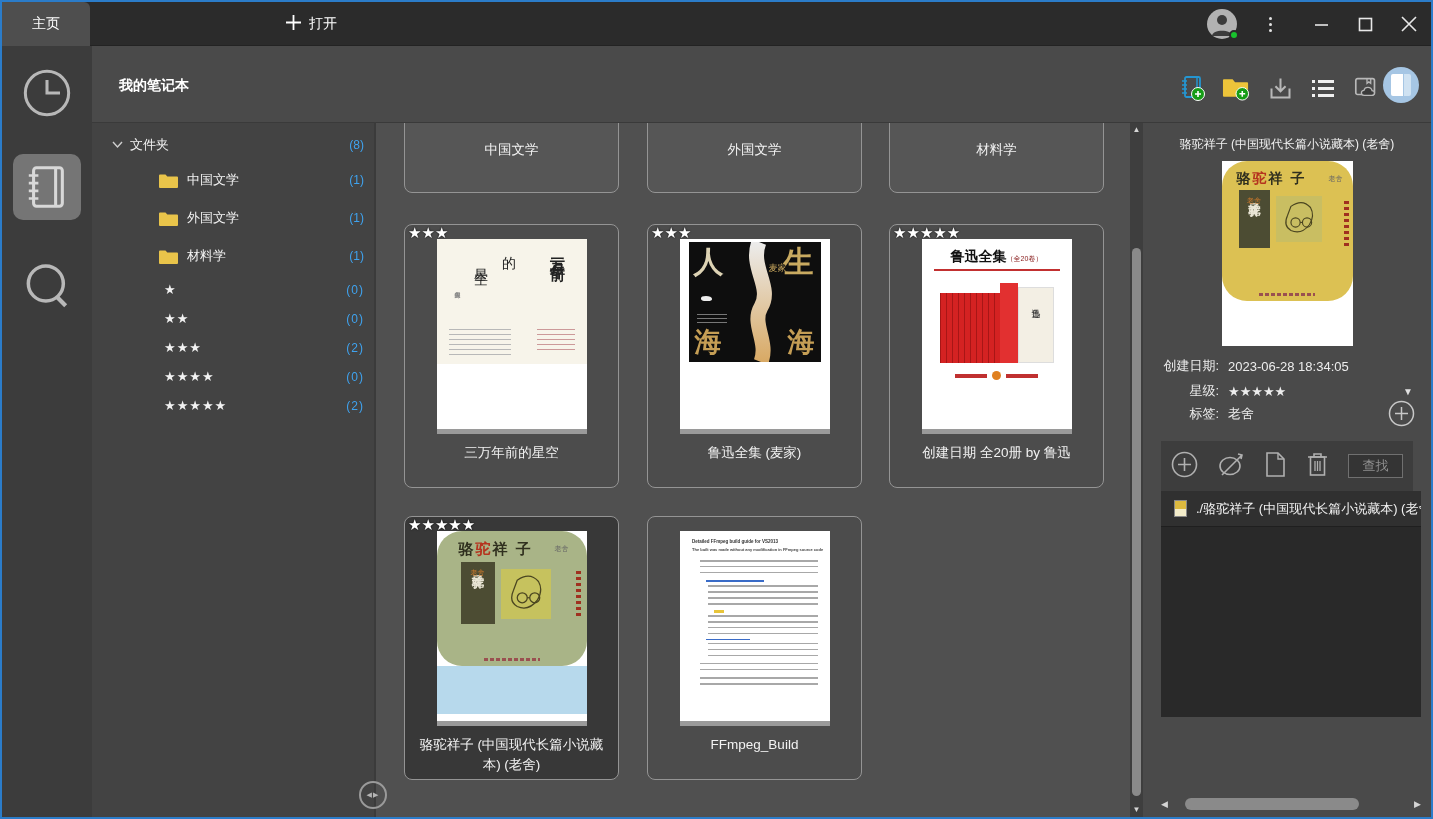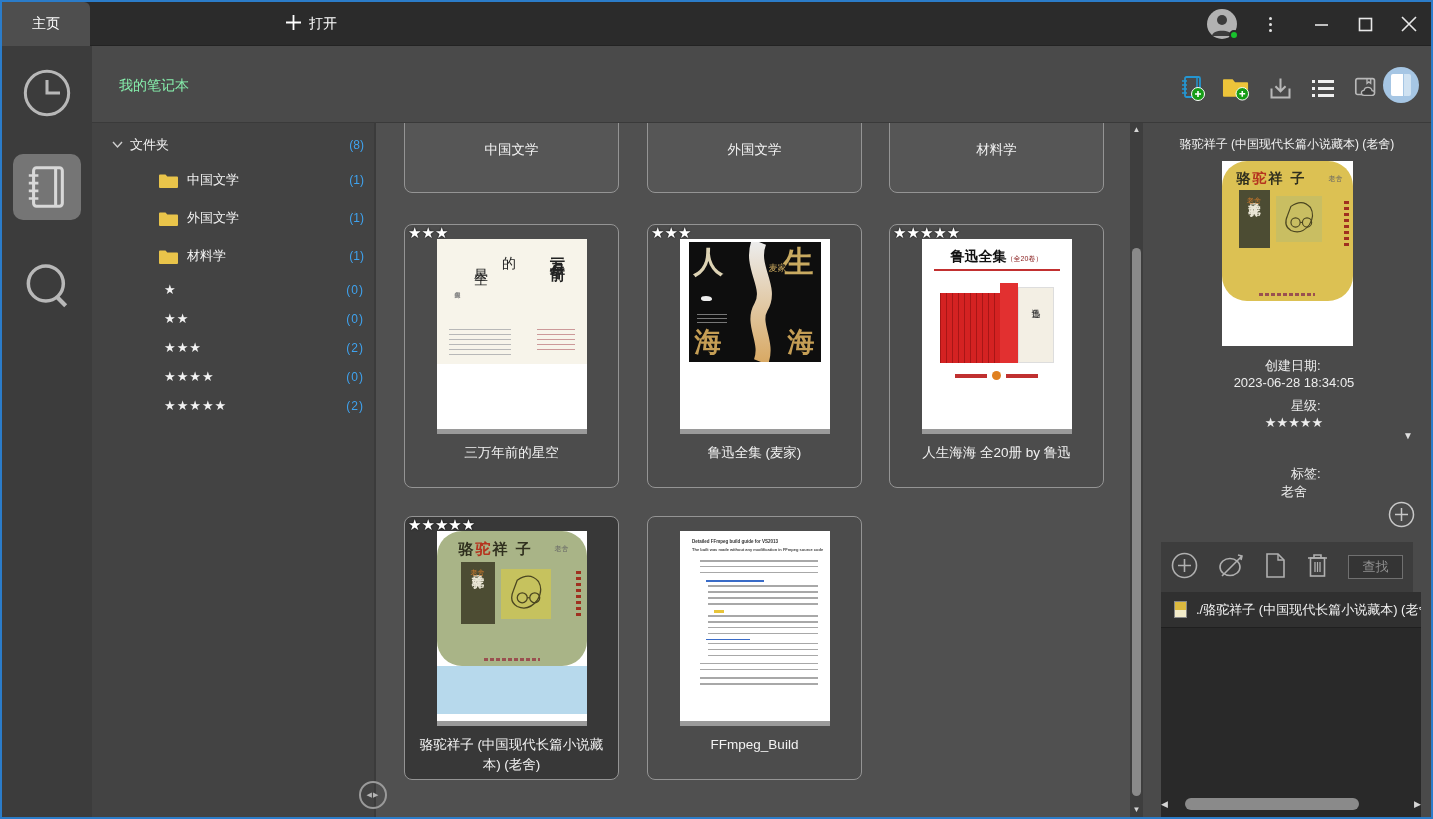--- a/index.html
+++ b/index.html
@@ -29,21 +29,21 @@
 
   
   .sidebar { position:absolute; left:0; top:44px; bottom:0; width:90px; background:#3c3c3c; }
   .sb-item { position:absolute; left:50%; transform:translateX(-50%); display:flex; align-items:center; justify-content:center; }
   .sb-clock { top:20px; width:54px; height:54px; }
   .sb-note  { top:108px; width:68px; height:66px; background:#757575; border-radius:10px; }
   .sb-search{ top:212px; width:58px; height:58px; }
 
   
   .mheader { position:absolute; left:90px; top:44px; right:0; height:76px; background:#4a4a4a; }
-  .mtitle { position:absolute; left:27px; top:31px; font-size:14px; font-weight:normal; color:#86efac; }
+  .mtitle { position:absolute; left:27px; top:31px; font-size:14px; font-weight:bold; color:#ffffff; }
   .msearch { position:absolute; right:273px; top:28px; width:488px; height:23px; background:#3e3e3e;
              border:1px solid #787878; color:#e8e8e8; font-size:13px; padding:0 8px; outline:none; }
   .msearch::placeholder { color:#9a9a9a; }
   .hicon { position:absolute; top:28px; width:28px; height:28px; display:flex; align-items:center; justify-content:center; }
   .htoggle { position:absolute; right:12px; top:21px; width:36px; height:36px; border-radius:50%;
              background:#a6c6e4; display:flex; align-items:center; justify-content:center; gap:1px; }
   .htoggle .pg { width:12px; height:22px; background:#fff; border-radius:2px 0 0 2px; }
   .htoggle .pn { width:7px; height:22px; background:#cfe2f2; border-radius:0 2px 2px 0; }
 
   
@@ -135,21 +135,21 @@
 
   
   .vscroll { position:absolute; left:1128px; top:120px; width:13px; bottom:0; background:#3e3e3e; border-top:1px solid #3a3a3a; }
   .vthumb { position:absolute; left:2px; right:2px; top:125px; height:548px; background:#8a8a8a; border-radius:6px; }
   .sarrow { position:absolute; left:0; right:0; text-align:center; color:#d5d5d5; font-size:8px; line-height:14px; }
 
   
   .rpanel { position:absolute; left:1141px; right:0; top:120px; bottom:0; background:#4a4a4a; border-top:1px solid #3a3a3a; }
   .rp-title { margin-top:13px; text-align:center; font-size:12px; color:#f2f2f2; white-space:nowrap; }
   .rp-cover { width:131px; height:185px; margin:8px auto 0; background:#fff; position:relative; overflow:hidden; }
-  .rp-row { display:flex; align-items:center; margin:7px 0 0 14px; font-size:13px; color:#ededed;flex-direction:column; }
+  .rp-row { display:flex; align-items:center; margin:7px 0 0 14px; font-size:13px; color:#ededed; }
   .rp-lbl { width:62px; text-align:right; margin-right:9px; }
   .rp-caret { margin-left:auto; margin-right:18px; color:#e0e0e0; font-size:10px; }
   .rp-tagplus { margin-left:auto; margin-right:16px; display:flex; }
   .rp-toolbar { margin:14px 18px 0 18px; height:50px; background:#3d3d3d; display:flex; align-items:center;
                 gap:18px; padding:0 10px; }
   .findbtn { margin-left:auto; width:56px; height:24px; background:#343434; border:1px solid #707070;
              color:#909090; font-size:13px; font-family:inherit; }
   .rp-list { margin:0 10px 0 18px; height:226px; background:#292929; overflow:hidden; }
   .rp-file { height:36px; display:flex; align-items:center; gap:9px; padding-left:13px; background:#303030;
              border-bottom:1px solid #1f1f1f; font-size:13px; color:#f2f2f2; white-space:nowrap; }
@@ -398,21 +398,21 @@
               </div>
           </div>
           <div class="lx-foot">
               <i></i>
               <u></u>
               <i></i>
             </div>
         </div>
       </div>
       <div class="pshadow"></div>
-      <div class="ctitle">人生海海 全20册  by 鲁迅</div>
+      <div class="ctitle">创建日期 全20册  by 鲁迅</div>
     </div>
 
     <div class="card bcard sel" style="left:28px; top:393px">
       <span class="stars">★★★★★</span>
       <div class="page">
         <div class="lt-top lt-g">
           <div class="lt-title">
             <span>骆</span><span class="lt-red">驼</span><span>祥</span> <span>子</span>
           </div>
           <span class="lt-au">老舍</span>
@@ -493,21 +493,21 @@
 
     <div class="rp-row" style="margin-top:11px">
       <span class="rp-lbl">创建日期:</span>
       <span>2023-06-28 18:34:05</span>
     </div>
     <div class="rp-row">
       <span class="rp-lbl">星级:</span>
       <span>★★★★★</span>
       <span class="rp-caret">▼</span>
     </div>
-    <div class="rp-row" style="margin-top:24px">
+    <div class="rp-row" style="margin-top:0">
       <span class="rp-lbl">标签:</span>
       <span>老舍</span>
       <span class="rp-tagplus">
         <svg width="27" height="27" viewBox="0 0 27 27">
           <circle cx="13.5" cy="13.5" r="12" fill="none" stroke="#c8c8c8" stroke-width="1.5"></circle>
           <path d="M13.5 7v13M7 13.5h13" stroke="#c8c8c8" stroke-width="1.5"></path>
         </svg>
       </span>
     </div>
 

